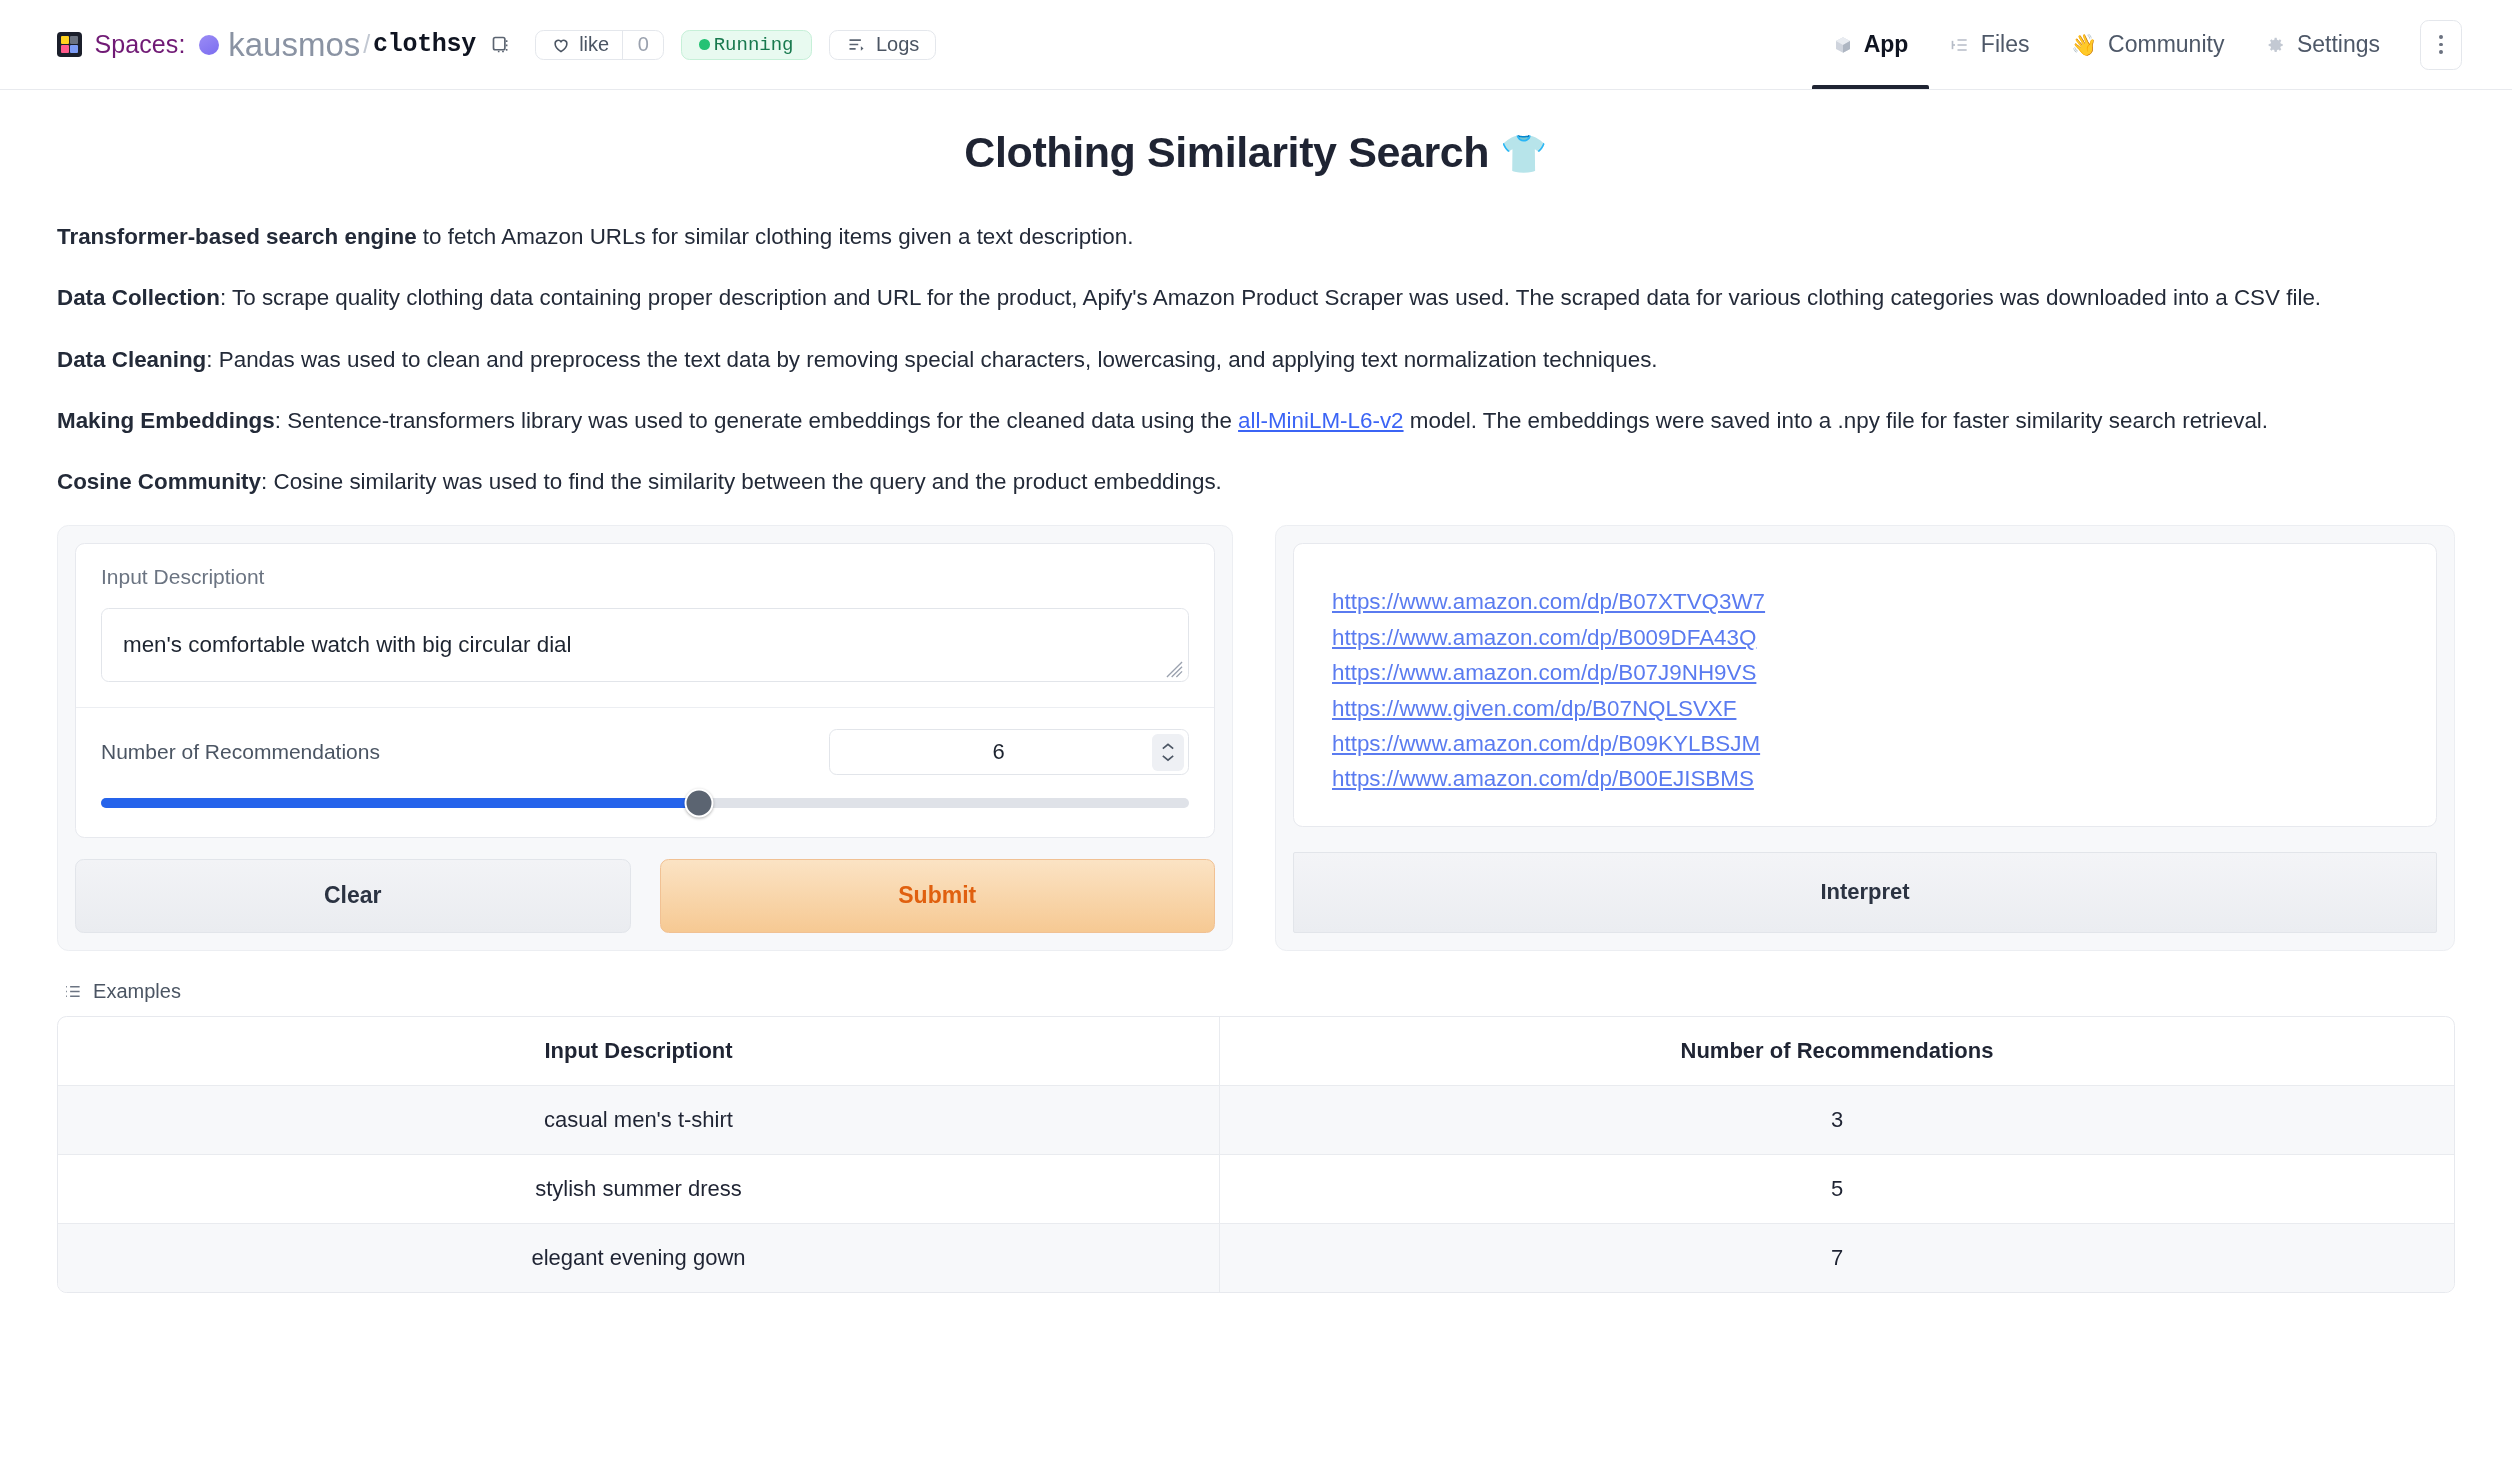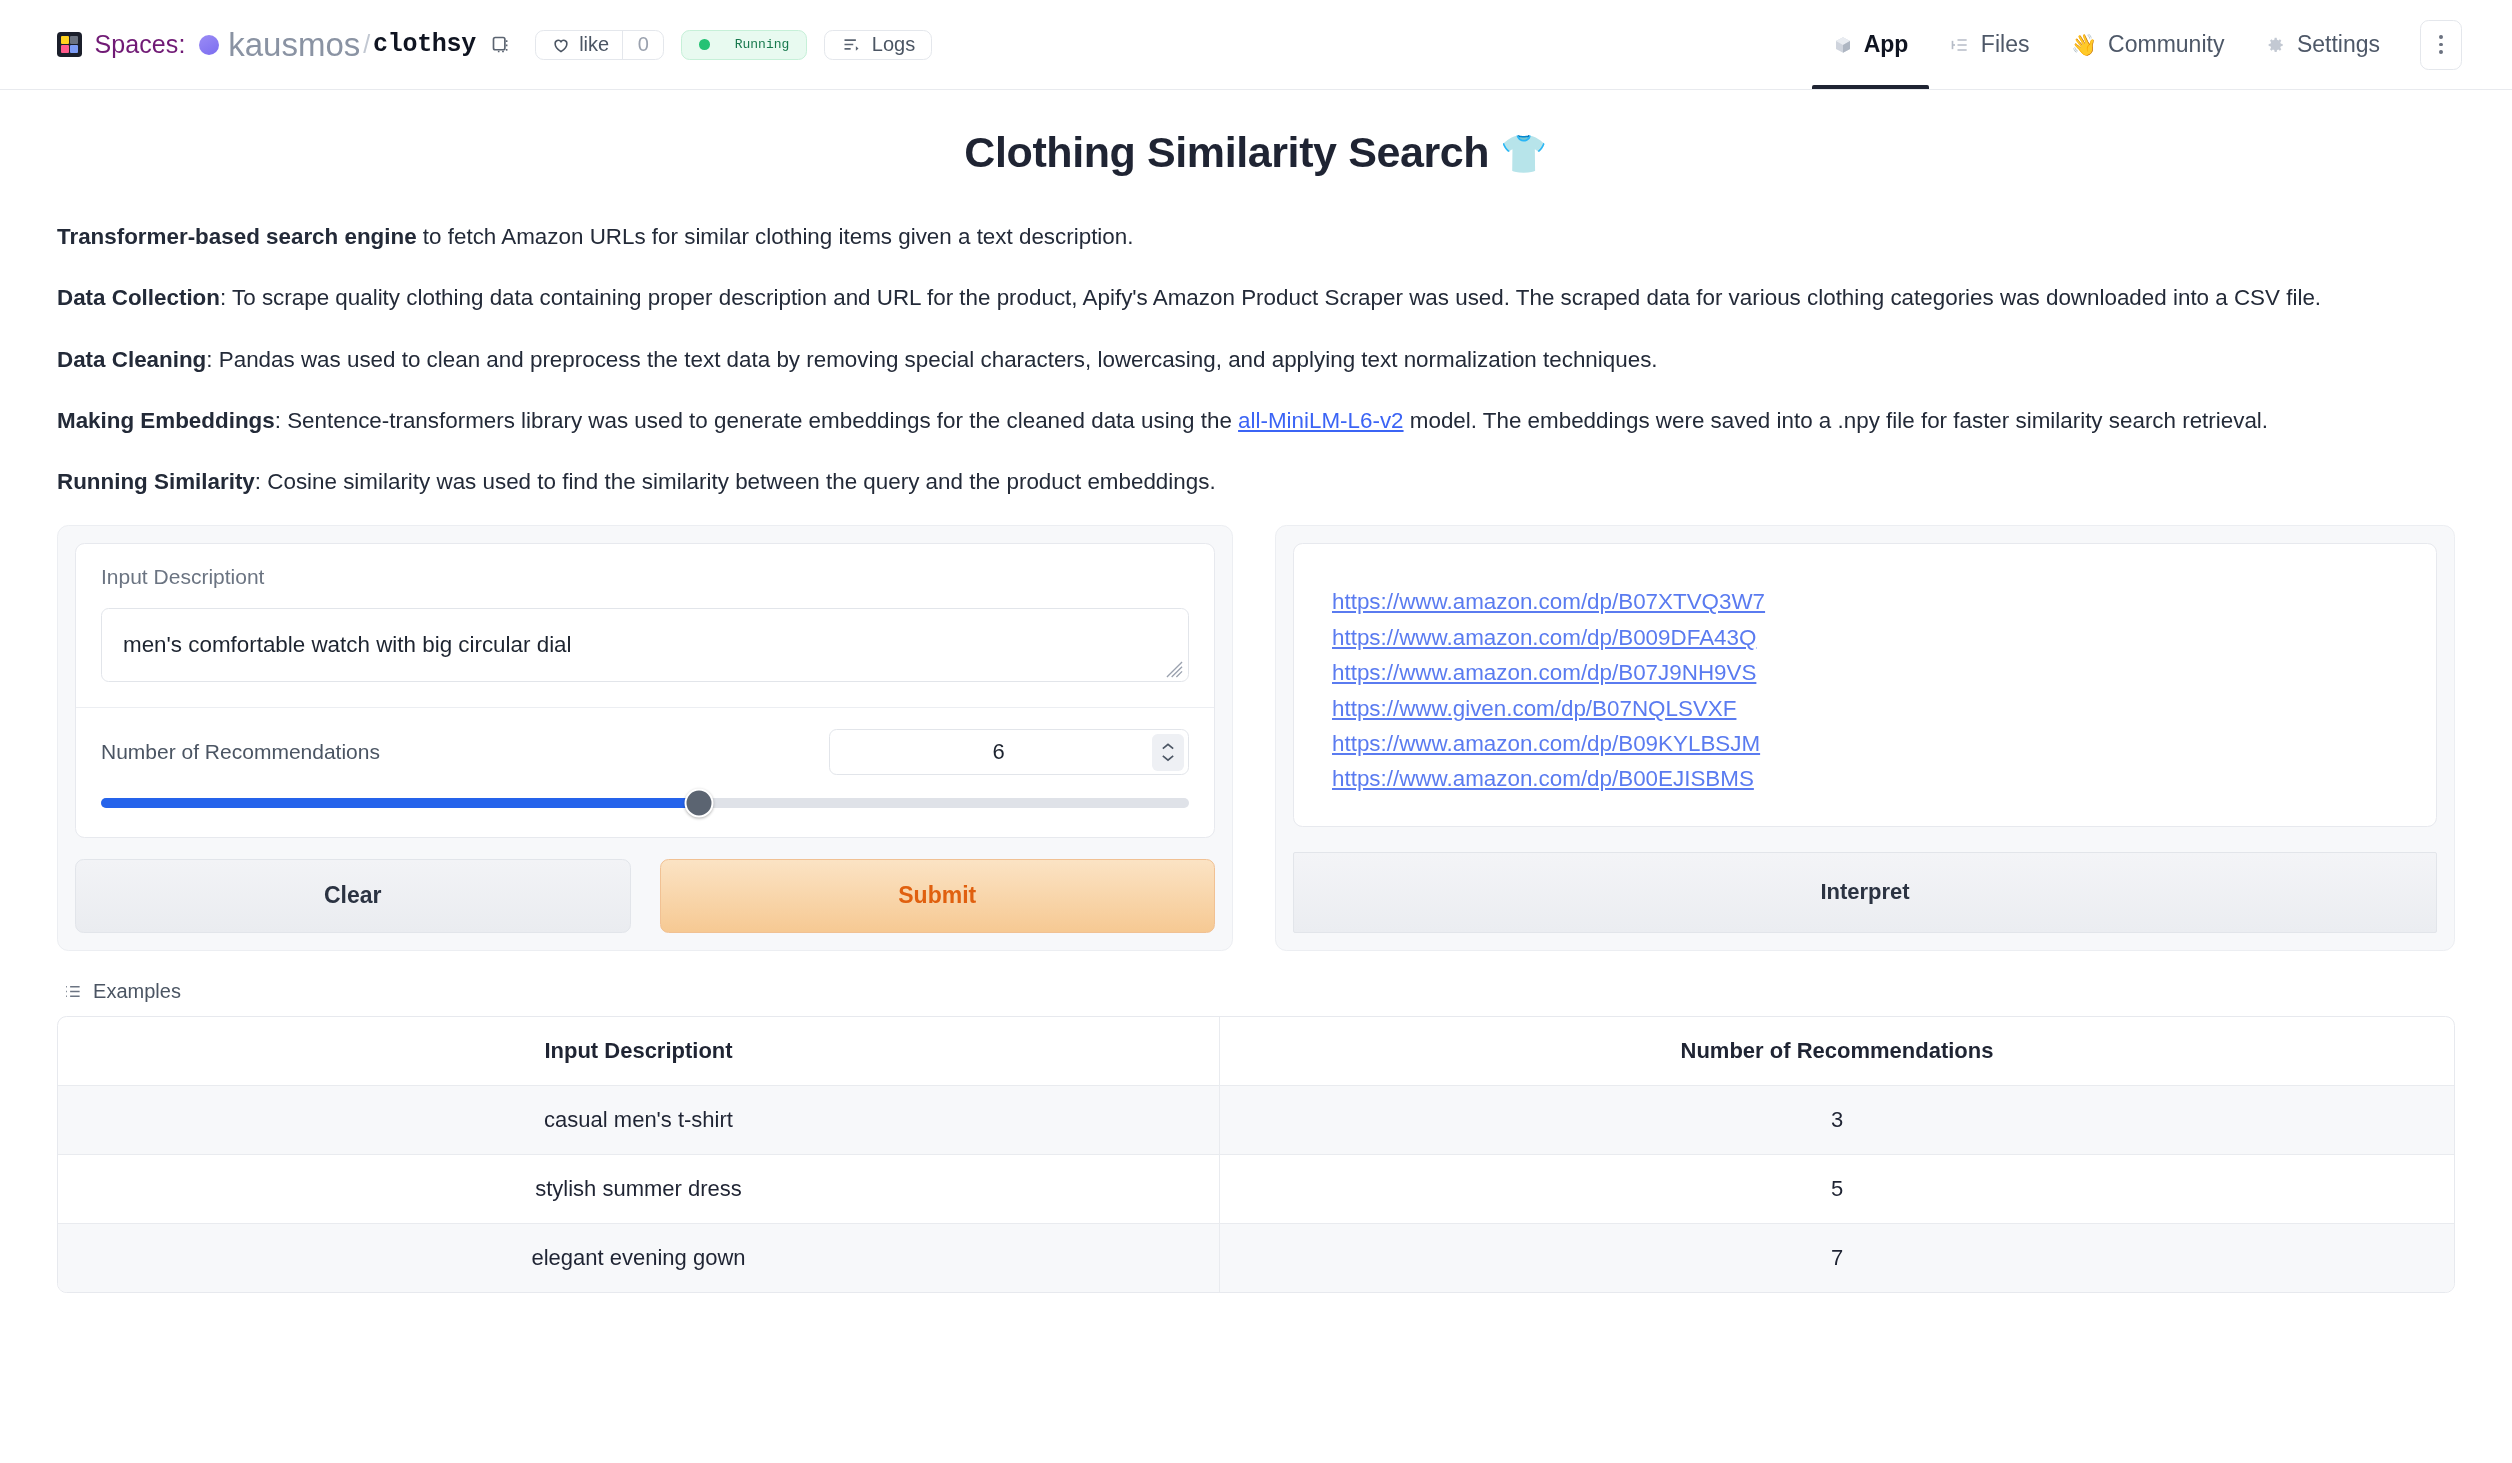--- a/index.html
+++ b/index.html
@@ -84,23 +84,23 @@
   .pill-like .lk { display:flex; align-items:center; gap:8.6px; padding: 0 13.3px 0 14.3px; }
   .pill-like .divider { width:1px; align-self:stretch; background:#e4e7ec; }
   .pill-like .cnt { padding: 0 14.3px; color:#9aa1ae; }
 
   .pill-running {
     margin-left: 17px;
     background: #e8faf0;
     border-color: #c6f0d8;
     color: #18794e;
     font-family: "Liberation Mono", monospace;
-    font-size: 13px;
+    font-size: 19px;
     padding: 8px 17px;
-    gap: 25px;
+    gap: 4px;
   }
   .run-dot { width: 10.5px; height: 10.5px; border-radius: 50%; background:#25c274; flex:none; }
 
   .pill-logs { margin-left: 17px; padding: 0 16px; gap: 9.5px; color:#4b5563; }
 
   .hf-nav { display:flex; align-items:center; gap: 0; }
   .nav-item {
     display:flex; align-items:center; gap: 10.5px;
     font-size: 23px;
     color: #4e5868;
@@ -445,21 +445,21 @@
 
   <p class="para">
     <b>Data Cleaning</b><span>: Pandas was used to clean and preprocess the text data by removing special characters, lowercasing, and applying text normalization techniques.</span>
   </p>
 
   <p class="para">
     <b>Making Embeddings</b><span>: Sentence-transformers library was used to generate embeddings for the cleaned data using the </span><a class="inline-link">all-MiniLM-L6-v2</a><span> model. The embeddings were saved into a .npy file for faster similarity search retrieval.</span>
   </p>
 
   <p class="para">
-    <b>Running Similarity</b><span>: Cosine similarity was used to find the similarity between the query and the product embeddings.</span>
+    <b>Cosine Community</b><span>: Cosine similarity was used to find the similarity between the query and the product embeddings.</span>
   </p>
 
   <div class="cols">
 
     <div class="col-left">
       <div class="card">
 
         <div class="inner-box">
 
           <div class="field-block">

